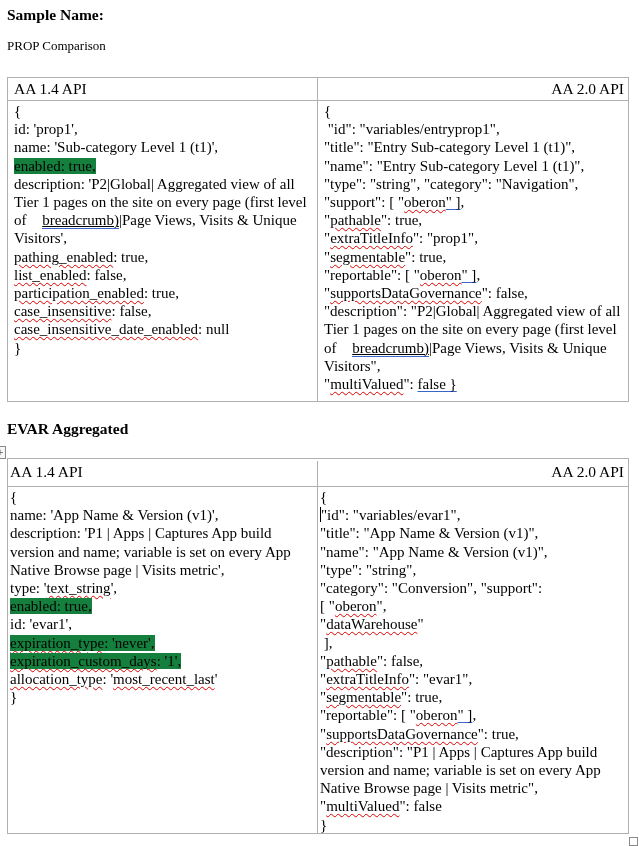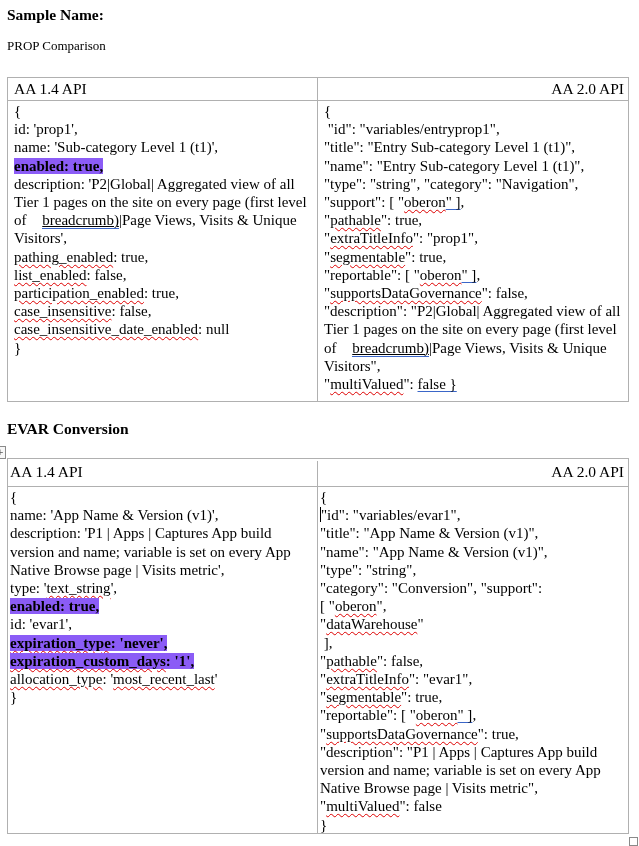--- a/index.html
+++ b/index.html
@@ -35,21 +35,21 @@
   .t-cell {
     padding:1px 4px 2px 6px; line-height:18.2px;
     white-space:pre-wrap; overflow:hidden;
   }
   .t-cell.c0 { width:310px; border-right:1px solid #b0b0b0; }
   .t-cell.c1 { flex:1; }
   #table-evar .t-cell { padding-left:2px; }
 
   .ln { min-height:18.2px; }
 
-  .hl   { background:#8b5cf6; font-weight:bold; }
+  .hl   { background:#15803d; font-weight:normal; }
   .wavy {
     text-decoration-line:underline; text-decoration-style:wavy;
     text-decoration-color:#dd0000; text-decoration-thickness:1px;
     text-underline-offset:2px;
   }
   .blue {
     text-decoration-line:underline; text-decoration-style:solid;
     text-decoration-color:#3a66c8; text-decoration-thickness:1px;
     text-underline-offset:2px;
   }
@@ -85,21 +85,21 @@
     <div class="t-hdr">
       <div class="t-hcell c0">AA 1.4 API</div>
       <div class="t-hcell c1">AA 2.0 API</div>
     </div>
     <div class="t-body">
       <div class="t-cell c0"><div class="ln"><span>{</span></div><div class="ln"><span>id: 'prop1',</span></div><div class="ln"><span>name: 'Sub-category Level 1 (t1)',</span></div><div class="ln"><span class="hl">enabled: true,</span></div><div class="ln"><span>description: 'P2|Global| Aggregated view of all Tier 1 pages on the site on every page (first level of </span><span class="bc">breadcrumb)</span><span>|Page Views, Visits &amp; Unique Visitors',</span></div><div class="ln"><span class="wavy">pathing_enabled</span><span>: true,</span></div><div class="ln"><span class="wavy">list_enabled</span><span>: false,</span></div><div class="ln"><span class="wavy">participation_enabled</span><span>: true,</span></div><div class="ln"><span class="wavy">case_insensitive</span><span>: false,</span></div><div class="ln"><span class="wavy">case_insensitive_date_enabled</span><span>: null</span></div><div class="ln"><span>}</span></div></div>
       <div class="t-cell c1"><div class="ln"><span>{</span></div><div class="ln"><span> "id": "variables/entryprop1",</span></div><div class="ln"><span>"title": "Entry Sub-category Level 1 (t1)",</span></div><div class="ln"><span>"name": "Entry Sub-category Level 1 (t1)",</span></div><div class="ln"><span>"type": "string", "category": "Navigation",</span></div><div class="ln"><span>"support": [ "</span><span class="wavy">oberon</span><span class="blue">" ]</span><span>,</span></div><div class="ln"><span>"</span><span class="wavy">pathable</span><span>": true,</span></div><div class="ln"><span>"</span><span class="wavy">extraTitleInfo</span><span>": "prop1",</span></div><div class="ln"><span>"</span><span class="wavy">segmentable</span><span>": true,</span></div><div class="ln"><span>"reportable": [ "</span><span class="wavy">oberon</span><span class="blue">" ]</span><span>,</span></div><div class="ln"><span>"</span><span class="wavy">supportsDataGovernance</span><span>": false,</span></div><div class="ln"><span>"description": "P2|Global| Aggregated view of all Tier 1 pages on the site on every page (first level of </span><span class="bc">breadcrumb)</span><span>|Page Views, Visits &amp; Unique Visitors",</span></div><div class="ln"><span>"</span><span class="wavy">multiValued</span><span>": </span><span class="blue">false }</span></div></div>
     </div>
   </div>
 
-<div class="heading" id="evar-heading">EVAR Conversion</div>
+<div class="heading" id="evar-heading">EVAR Aggregated</div>
 <div id="table-move-handle">+</div>
 
 <div class="cmp-table" id="table-evar">
     <div class="t-hdr">
       <div class="t-hcell c0">AA 1.4 API</div>
       <div class="t-hcell c1">AA 2.0 API</div>
     </div>
     <div class="t-body">
       <div class="t-cell c0"><div class="ln"><span>{</span></div><div class="ln"><span>name: 'App Name &amp; Version (v1)',</span></div><div class="ln"><span>description: 'P1 | Apps | Captures App build version and name; variable is set on every App Native Browse page | Visits metric',</span></div><div class="ln"><span>type: '</span><span class="wavy">text_string</span><span>',</span></div><div class="ln"><span class="hl">enabled: true,</span></div><div class="ln"><span>id: 'evar1',</span></div><div class="ln"><span class="hl wavy">expiration_type</span><span class="hl">: 'never',</span></div><div class="ln"><span class="hl wavy">expiration_custom_days</span><span class="hl">: '1',</span></div><div class="ln"><span class="wavy">allocation_type</span><span>: '</span><span class="wavy">most_recent_last</span><span>'</span></div><div class="ln"><span>}</span></div></div>
       <div class="t-cell c1"><div class="ln"><span>{</span></div><div class="ln"><span class="caret"></span><span>"id": "variables/evar1",</span></div><div class="ln"><span>"title": "App Name &amp; Version (v1)",</span></div><div class="ln"><span>"name": "App Name &amp; Version (v1)",</span></div><div class="ln"><span>"type": "string",</span></div><div class="ln"><span>"category": "Conversion", "support":</span></div><div class="ln"><span>[ "</span><span class="wavy">oberon</span><span>",</span></div><div class="ln"><span>"</span><span class="wavy">dataWarehouse</span><span>"</span></div><div class="ln"><span> ],</span></div><div class="ln"><span>"</span><span class="wavy">pathable</span><span>": false,</span></div><div class="ln"><span>"</span><span class="wavy">extraTitleInfo</span><span>": "evar1",</span></div><div class="ln"><span>"</span><span class="wavy">segmentable</span><span>": true,</span></div><div class="ln"><span>"reportable": [ "</span><span class="wavy">oberon</span><span class="blue">" ]</span><span>,</span></div><div class="ln"><span>"</span><span class="wavy">supportsDataGovernance</span><span>": true,</span></div><div class="ln"><span>"description": "P1 | Apps | Captures App build version and name; variable is set on every App Native Browse page | Visits metric",</span></div><div class="ln"><span>"</span><span class="wavy">multiValued</span><span>": false</span></div><div class="ln"><span>}</span></div></div>

